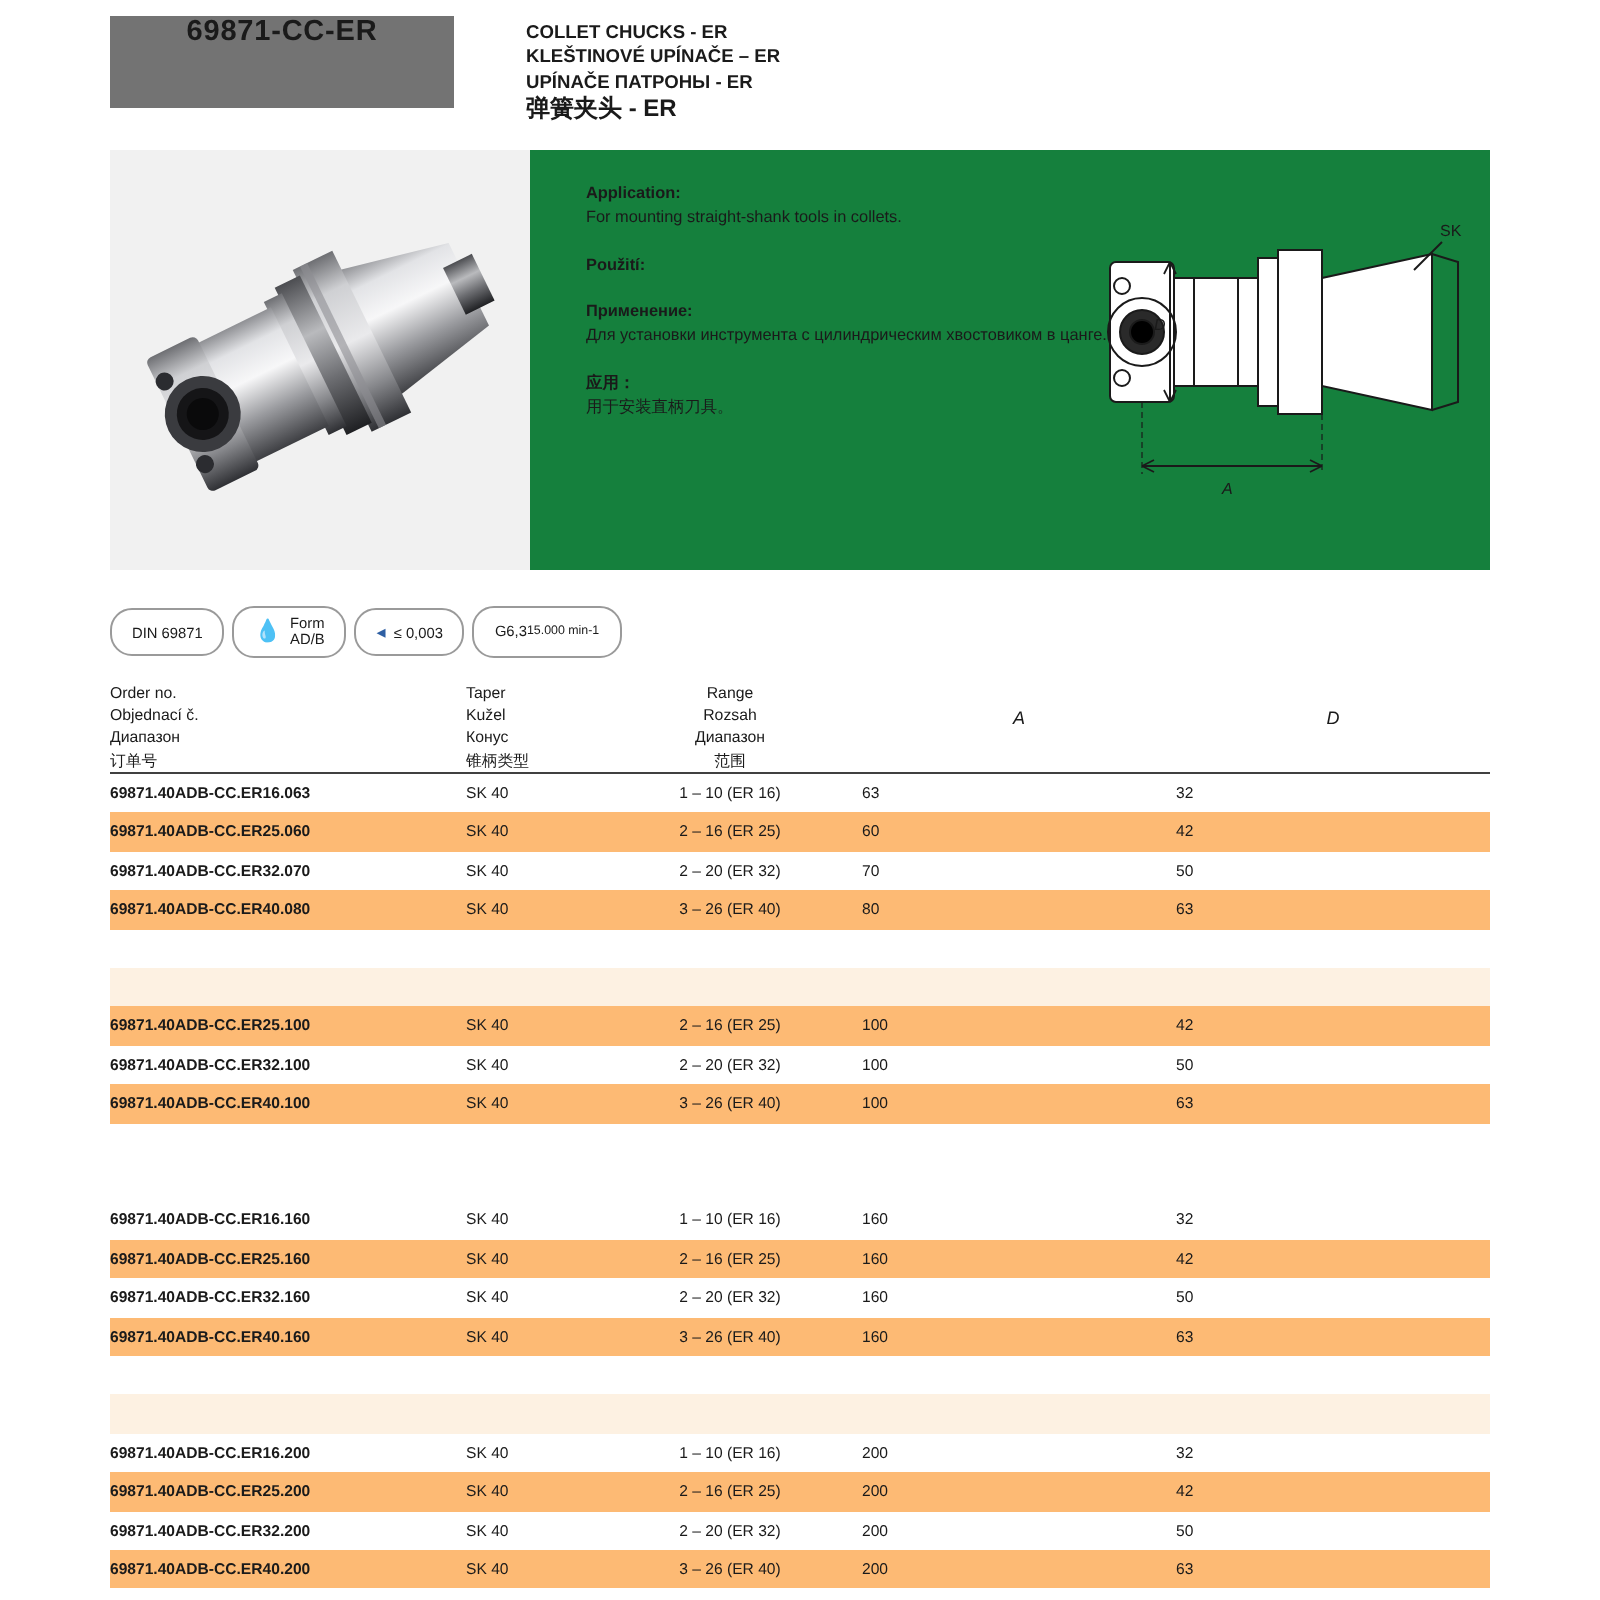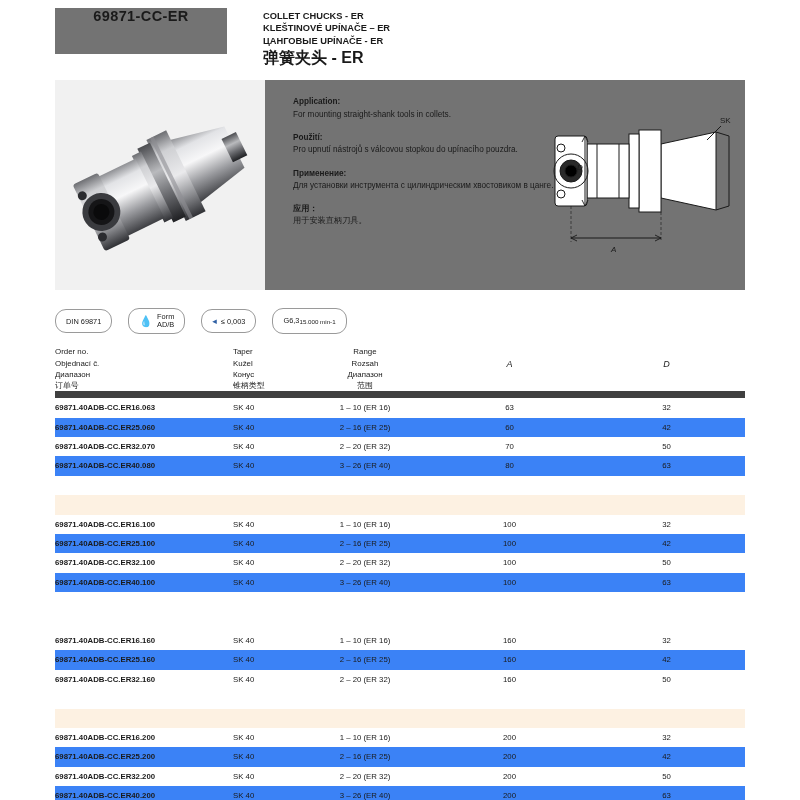--- a/index.html
+++ b/index.html
@@ -46,42 +46,42 @@
     padding-top: 2px;
     line-height: 1.33;
   }
   .title-block div {
     font-size: 9.3px;
     font-weight: bold;
     color: #1a1a1a;
     white-space: nowrap;
   }
   .title-block div.cn {
-    font-size: 16px;
+    font-size: 12px;
   }
 
   
   .band {
     position: relative;
     margin: 12px 0 0 55px;
     width: 690px;
     height: 210px;
     display: flex;
   }
   .photo-cell {
     width: 210px;
     height: 210px;
     background: #f1f1f1;
     position: relative;
     overflow: hidden;
     flex: none;
   }
   .app-cell {
     flex: 1;
-    background: #737373;
+    background: #15803d;
     position: relative;
     padding: 16px 14px 13px 28px;
     box-sizing: border-box;
   }
   .app-cell p {
     margin: 0;
     font-size: 8.2px;
     line-height: 1.5;
     color: #1a1a1a;
   }
@@ -107,21 +107,21 @@
     top: 28px;
     width: 186px;
     height: 160px;
   }
 
   
   .badges {
     margin: 18px 0 0 55px;
     display: flex;
     align-items: center;
-    gap: 16px;
+    gap: 4px;
   }
   .badge {
     border: 1px solid #9a9a9a;
     border-radius: 11px;
     height: 22px;
     display: flex;
     align-items: center;
     justify-content: center;
     padding: 0 10px;
     font-size: 7.4px;
@@ -158,71 +158,71 @@
   }
   table.specs th, table.specs td {
     padding: 0;
     font-size: 7.8px;
     color: #1a1a1a;
   }
   thead th {
     vertical-align: bottom;
     font-weight: normal;
     padding-bottom: 3px;
-    border-bottom: 7px solid #404040;
+    border-bottom: 1px solid #404040;
   }
   thead th .hl {
     display: block;
     line-height: 1.42;
     font-size: 7.9px;
     text-align: left;
     white-space: nowrap;
   }
   thead th.center .hl { text-align: center; }
   thead th .hl.b { font-weight: normal; }
   thead th.ax {
     font-style: italic;
     font-size: 9px;
     text-align: center;
     padding-bottom: 22px;
   }
   tbody td {
     height: 19.4px;
     line-height: 19.4px;
   }
-  tbody tr.alt td { background: #3b82f6; }
+  tbody tr.alt td { background: #fdba74; }
   tbody tr.spacer td { background: #ffffff; height: 19.4px; }
   tbody tr.spacer.alt td { background: #fdf1e2; }
   td.order {
     font-weight: bold;
     font-size: 7.8px;
     padding-left: 4px;
   }
   td.taper { padding-left: 4px; }
   td.range { text-align: center; }
-  td.a, td.d { text-align: center; }
+  td.a, td.d { text-align: left; }
   .col-order { width: 178px; }
   .col-taper { width: 66px; }
   .col-range { width: 132px; }
   .col-a { width: 157px; }
   .col-d { width: 157px; }
 </style>
 </head>
 <body>
 
 <div class="page">
 
   <div class="header">
     <div class="code-box">
       <span class="code-text">69871-CC-ER</span>
     </div>
     <div class="title-block">
       <div>COLLET CHUCKS - ER</div>
       <div>KLEŠTINOVÉ UPÍNAČE – ER</div>
-      <div>ЦАНГОВЫЕ UPÍNAČE - ER</div>
+      <div>UPÍNAČE ПАТРОНЫ - ER</div>
       <div class="cn">弹簧夹头 - ER</div>
     </div>
   </div>
 
   <div class="band">
 
     <div class="photo-cell">
       <svg class="tool" viewBox="0 0 186 160" xmlns="http://www.w3.org/2000/svg">
         <defs>
           <linearGradient id="steel" x1="0" y1="0" x2="0" y2="1">
@@ -267,21 +267,20 @@
           <circle cx="18" cy="52" r="4.5" fill="#2b2c30"></circle>
           <circle cx="18" cy="98" r="4.5" fill="#2b2c30"></circle>
         </g>
       </svg>
     </div>
 
     <div class="app-cell">
       <p class="lbl">Application:</p>
       <p>For mounting straight-shank tools in collets.</p>
       <p class="lbl">Použití:</p>
-      <p>Pro upnutí nástrojů s válcovou stopkou do upínacího pouzdra.</p>
       <p class="lbl">Применение:</p>
       <p>Для установки инструмента с цилиндрическим хвостовиком в цанге.</p>
       <p class="lbl">应用：</p>
       <p>用于安装直柄刀具。</p>
 
       <div class="draw-wrap">
         <svg viewBox="0 0 230 190" xmlns="http://www.w3.org/2000/svg">
           <g stroke="#1a1a1a" fill="none" stroke-width="1">
 
             <path d="M150,52 L205,40 L205,118 L150,106 Z" fill="#ffffff"></path>
@@ -401,27 +400,20 @@
           <td class="range">3 – 26  (ER 40)</td>
           <td class="a">80</td>
           <td class="d">63</td>
         </tr>
         <tr class="spacer">
           <td colspan="5"></td>
         </tr>
         <tr class="spacer alt">
           <td colspan="5"></td>
         </tr>
-        <tr class="">
-          <td class="order">69871.40ADB-CC.ER16.100</td>
-          <td class="taper">SK 40</td>
-          <td class="range">1 – 10  (ER 16)</td>
-          <td class="a">100</td>
-          <td class="d">32</td>
-        </tr>
         <tr class="alt">
           <td class="order">69871.40ADB-CC.ER25.100</td>
           <td class="taper">SK 40</td>
           <td class="range">2 – 16  (ER 25)</td>
           <td class="a">100</td>
           <td class="d">42</td>
         </tr>
         <tr class="">
           <td class="order">69871.40ADB-CC.ER32.100</td>
           <td class="taper">SK 40</td>
@@ -456,20 +448,27 @@
           <td class="a">160</td>
           <td class="d">42</td>
         </tr>
         <tr class="">
           <td class="order">69871.40ADB-CC.ER32.160</td>
           <td class="taper">SK 40</td>
           <td class="range">2 – 20  (ER 32)</td>
           <td class="a">160</td>
           <td class="d">50</td>
         </tr>
+        <tr class="alt">
+          <td class="order">69871.40ADB-CC.ER40.160</td>
+          <td class="taper">SK 40</td>
+          <td class="range">3 – 26  (ER 40)</td>
+          <td class="a">160</td>
+          <td class="d">63</td>
+        </tr>
         <tr class="spacer">
           <td colspan="5"></td>
         </tr>
         <tr class="spacer alt">
           <td colspan="5"></td>
         </tr>
         <tr class="">
           <td class="order">69871.40ADB-CC.ER16.200</td>
           <td class="taper">SK 40</td>
           <td class="range">1 – 10  (ER 16)</td>

